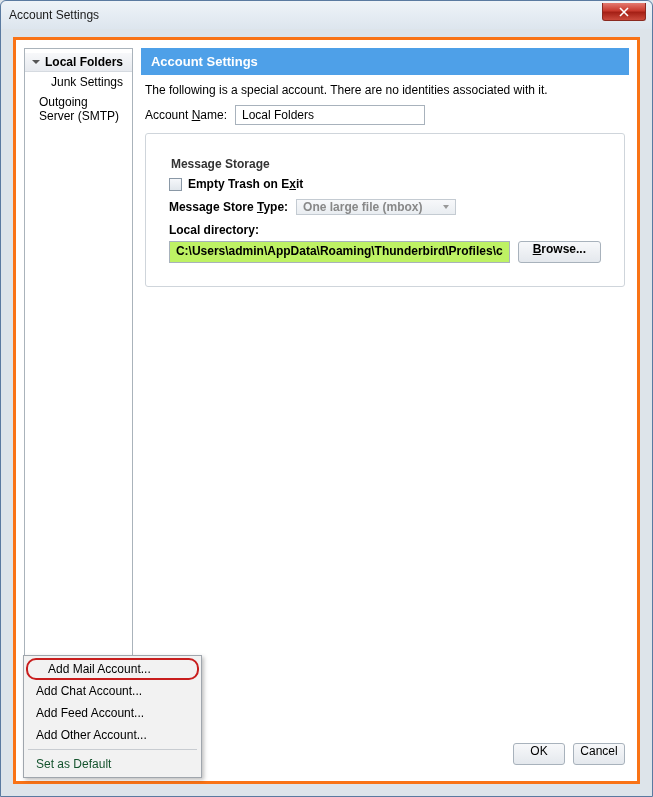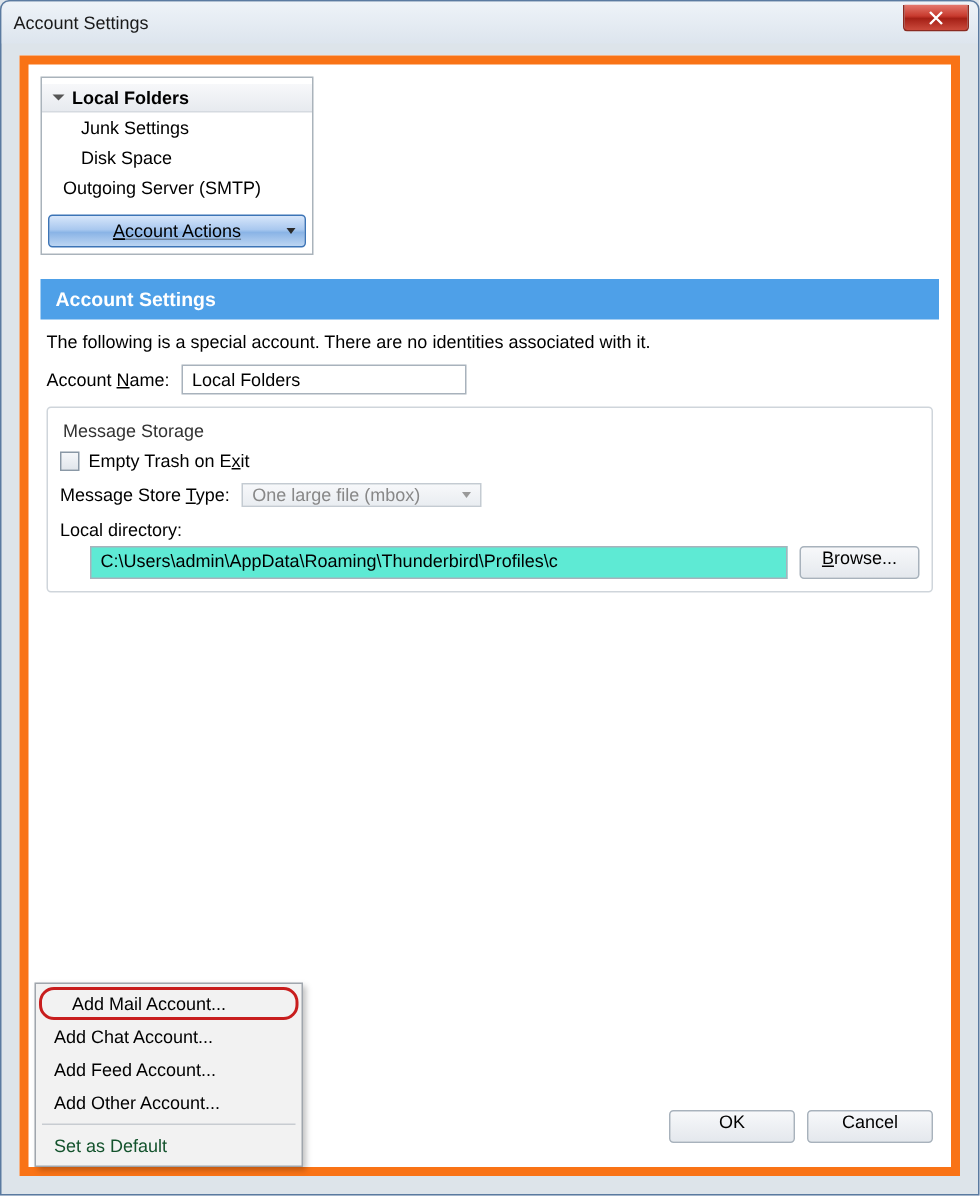--- a/index.html
+++ b/index.html
@@ -42,23 +42,23 @@
   justify-content: center;
 }
 .close-btn svg { width: 10px; height: 10px; }
 .dialog-body {
   position: absolute;
   top: 36px;
   left: 12px;
   right: 12px;
   bottom: 12px;
   background: #fff;
-  border: 6px solid #f97316;
-  display: flex;
-  flex-direction: column;
+  border: 3px solid #f97316;
+  display: flex;
+  flex-direction: row;
 }
 .left-pane {
   width: 182px;
   border: 1px solid #aab3bb;
   margin: 8px 0 8px 8px;
   background: #fff;
   display: flex;
   flex-direction: column;
 }
 .tree {
@@ -145,22 +145,23 @@
   border: 1px solid #a8b2bc;
   background: #fff;
   padding: 2px 6px;
   height: 20px;
   font-family: inherit;
   font-size: 12px;
 }
 .fieldset {
   border: 1px solid #cfd5db;
   border-radius: 3px;
-  padding: 8px;
+  padding: 23px;
   margin-top: 4px;
+  font-weight: bold;
 }
 .fieldset .legend {
   margin: -16px 0 6px -2px;
   background: #fff;
   display: inline-block;
   padding: 0 4px;
   color: #333;
 }
 .checkbox-row { display: flex; align-items: center; gap: 6px; margin-bottom: 8px;}
 .checkbox {
@@ -181,48 +182,47 @@
 .select .drop {
   position: absolute; right: 6px; top: 50%; transform: translateY(-50%);
   width: 0; height: 0;
   border-left: 3px solid transparent;
   border-right: 3px solid transparent;
   border-top: 4px solid #999;
 }
 .dir-row { display:flex; gap:8px; align-items:center; margin-top:4px;}
 .dir-input {
   border: 1px solid #a8b2bc;
-  background: #5eead4;
+  background: #bef264;
   padding: 2px 6px;
   height: 22px;
   font-family: inherit;
   font-size: 12px;
   flex: 1;
   overflow: hidden;
   white-space: nowrap;
-  margin-left: 20px;
 }
 .btn {
   height: 22px;
   padding: 0 14px;
   background: linear-gradient(to bottom,#f7f8fa,#e4e8ed);
   border: 1px solid #a8b2bc;
   border-radius: 3px;
   font-family: inherit;
   font-size: 12px;
   cursor: pointer;
   display:flex; align-items:flex-start; justify-content:center;
 }
 .footer {
   display: flex;
   justify-content: flex-end;
   gap: 8px;
   padding: 8px 4px;
 }
-.footer .btn { width: 84px; }
+.footer .btn { width: 52px; }
 .popup-menu {
   position: absolute;
   left: 22px;
   top: 654px;
   width: 179px;
   background: #f2f2f2;
   border: 1px solid #a0a6ad;
   box-shadow: 2px 2px 4px rgba(0,0,0,0.25);
   padding: 2px;
   z-index: 100;
@@ -263,23 +263,20 @@
   <div class="left-pane">
     <div class="tree">
       <div class="tree-parent">
         <svg class="arrow" viewBox="0 0 10 10">
           <path d="M1 3 L5 7 L9 3 Z" fill="#555"></path>
         </svg>
         <span>Local Folders</span>
       </div>
       <div class="tree-child">
         <span>Junk Settings</span>
-      </div>
-      <div class="tree-child">
-        <span>Disk Space</span>
       </div>
       <div class="tree-sibling">
         <span>Outgoing Server (SMTP)</span>
       </div>
     </div>
     <div class="account-actions">
       <span class="label"><u>A</u>ccount Actions</span>
       <span class="drop"></span>
     </div>
   </div>

